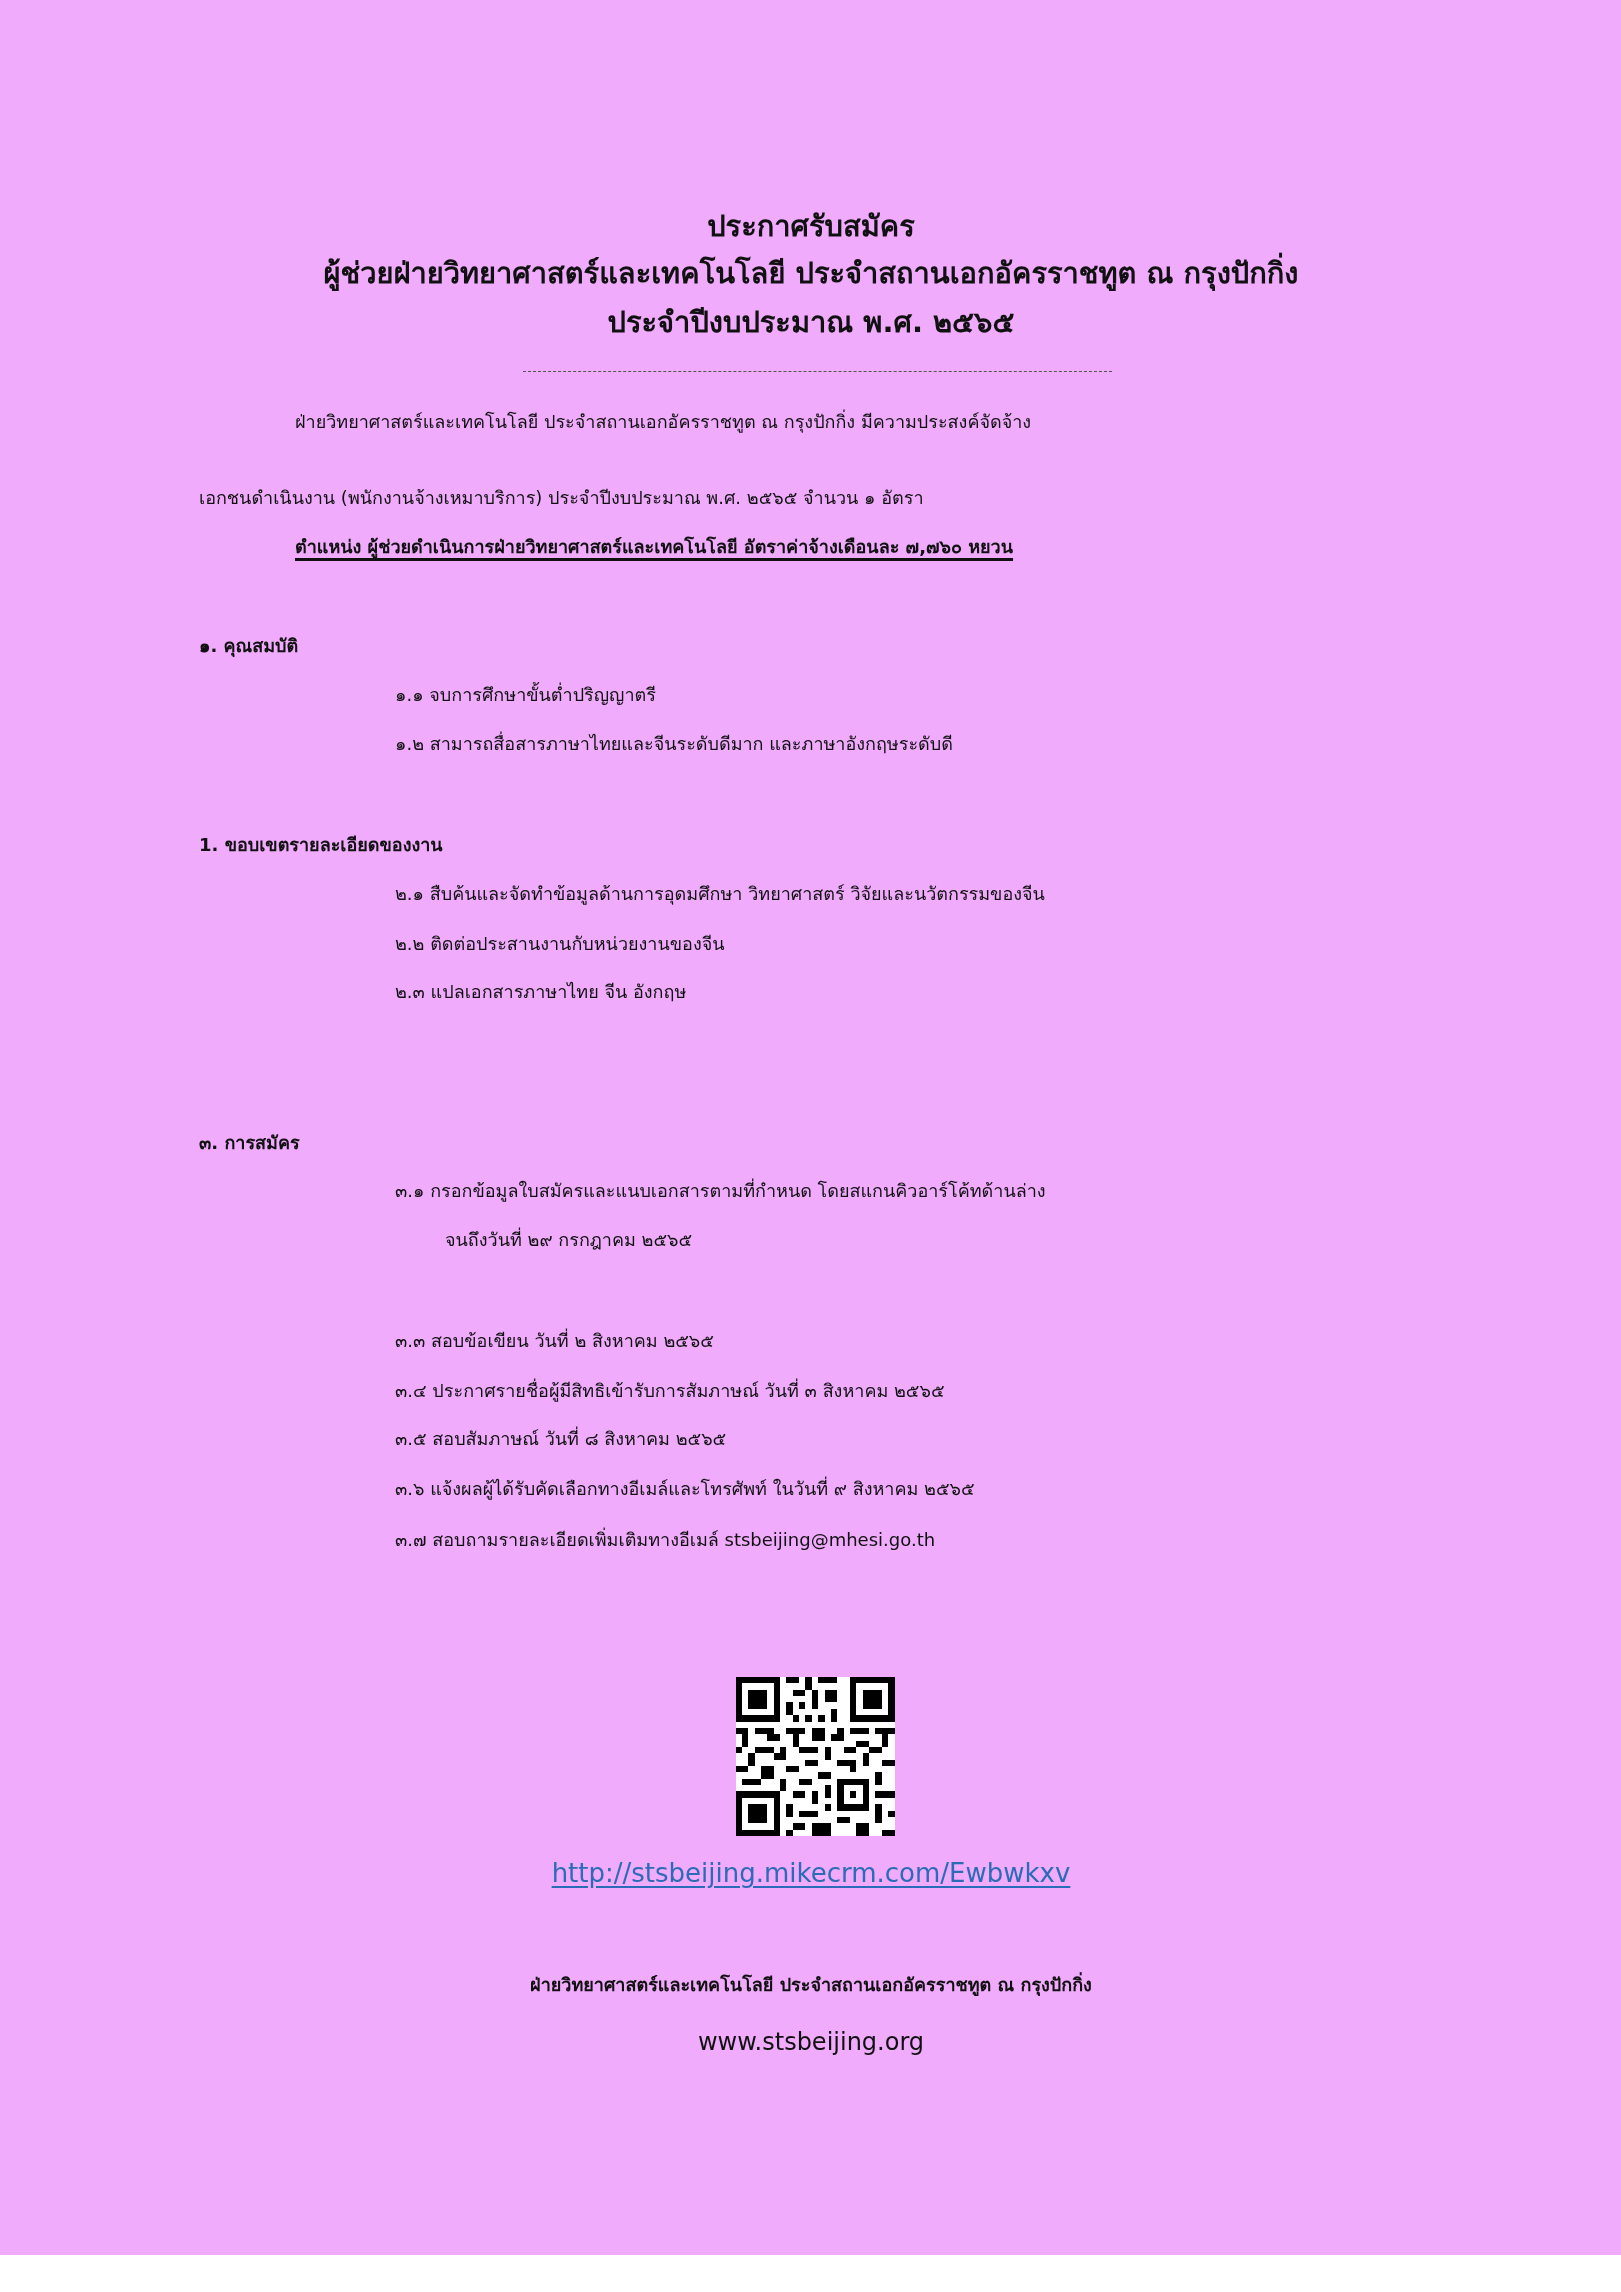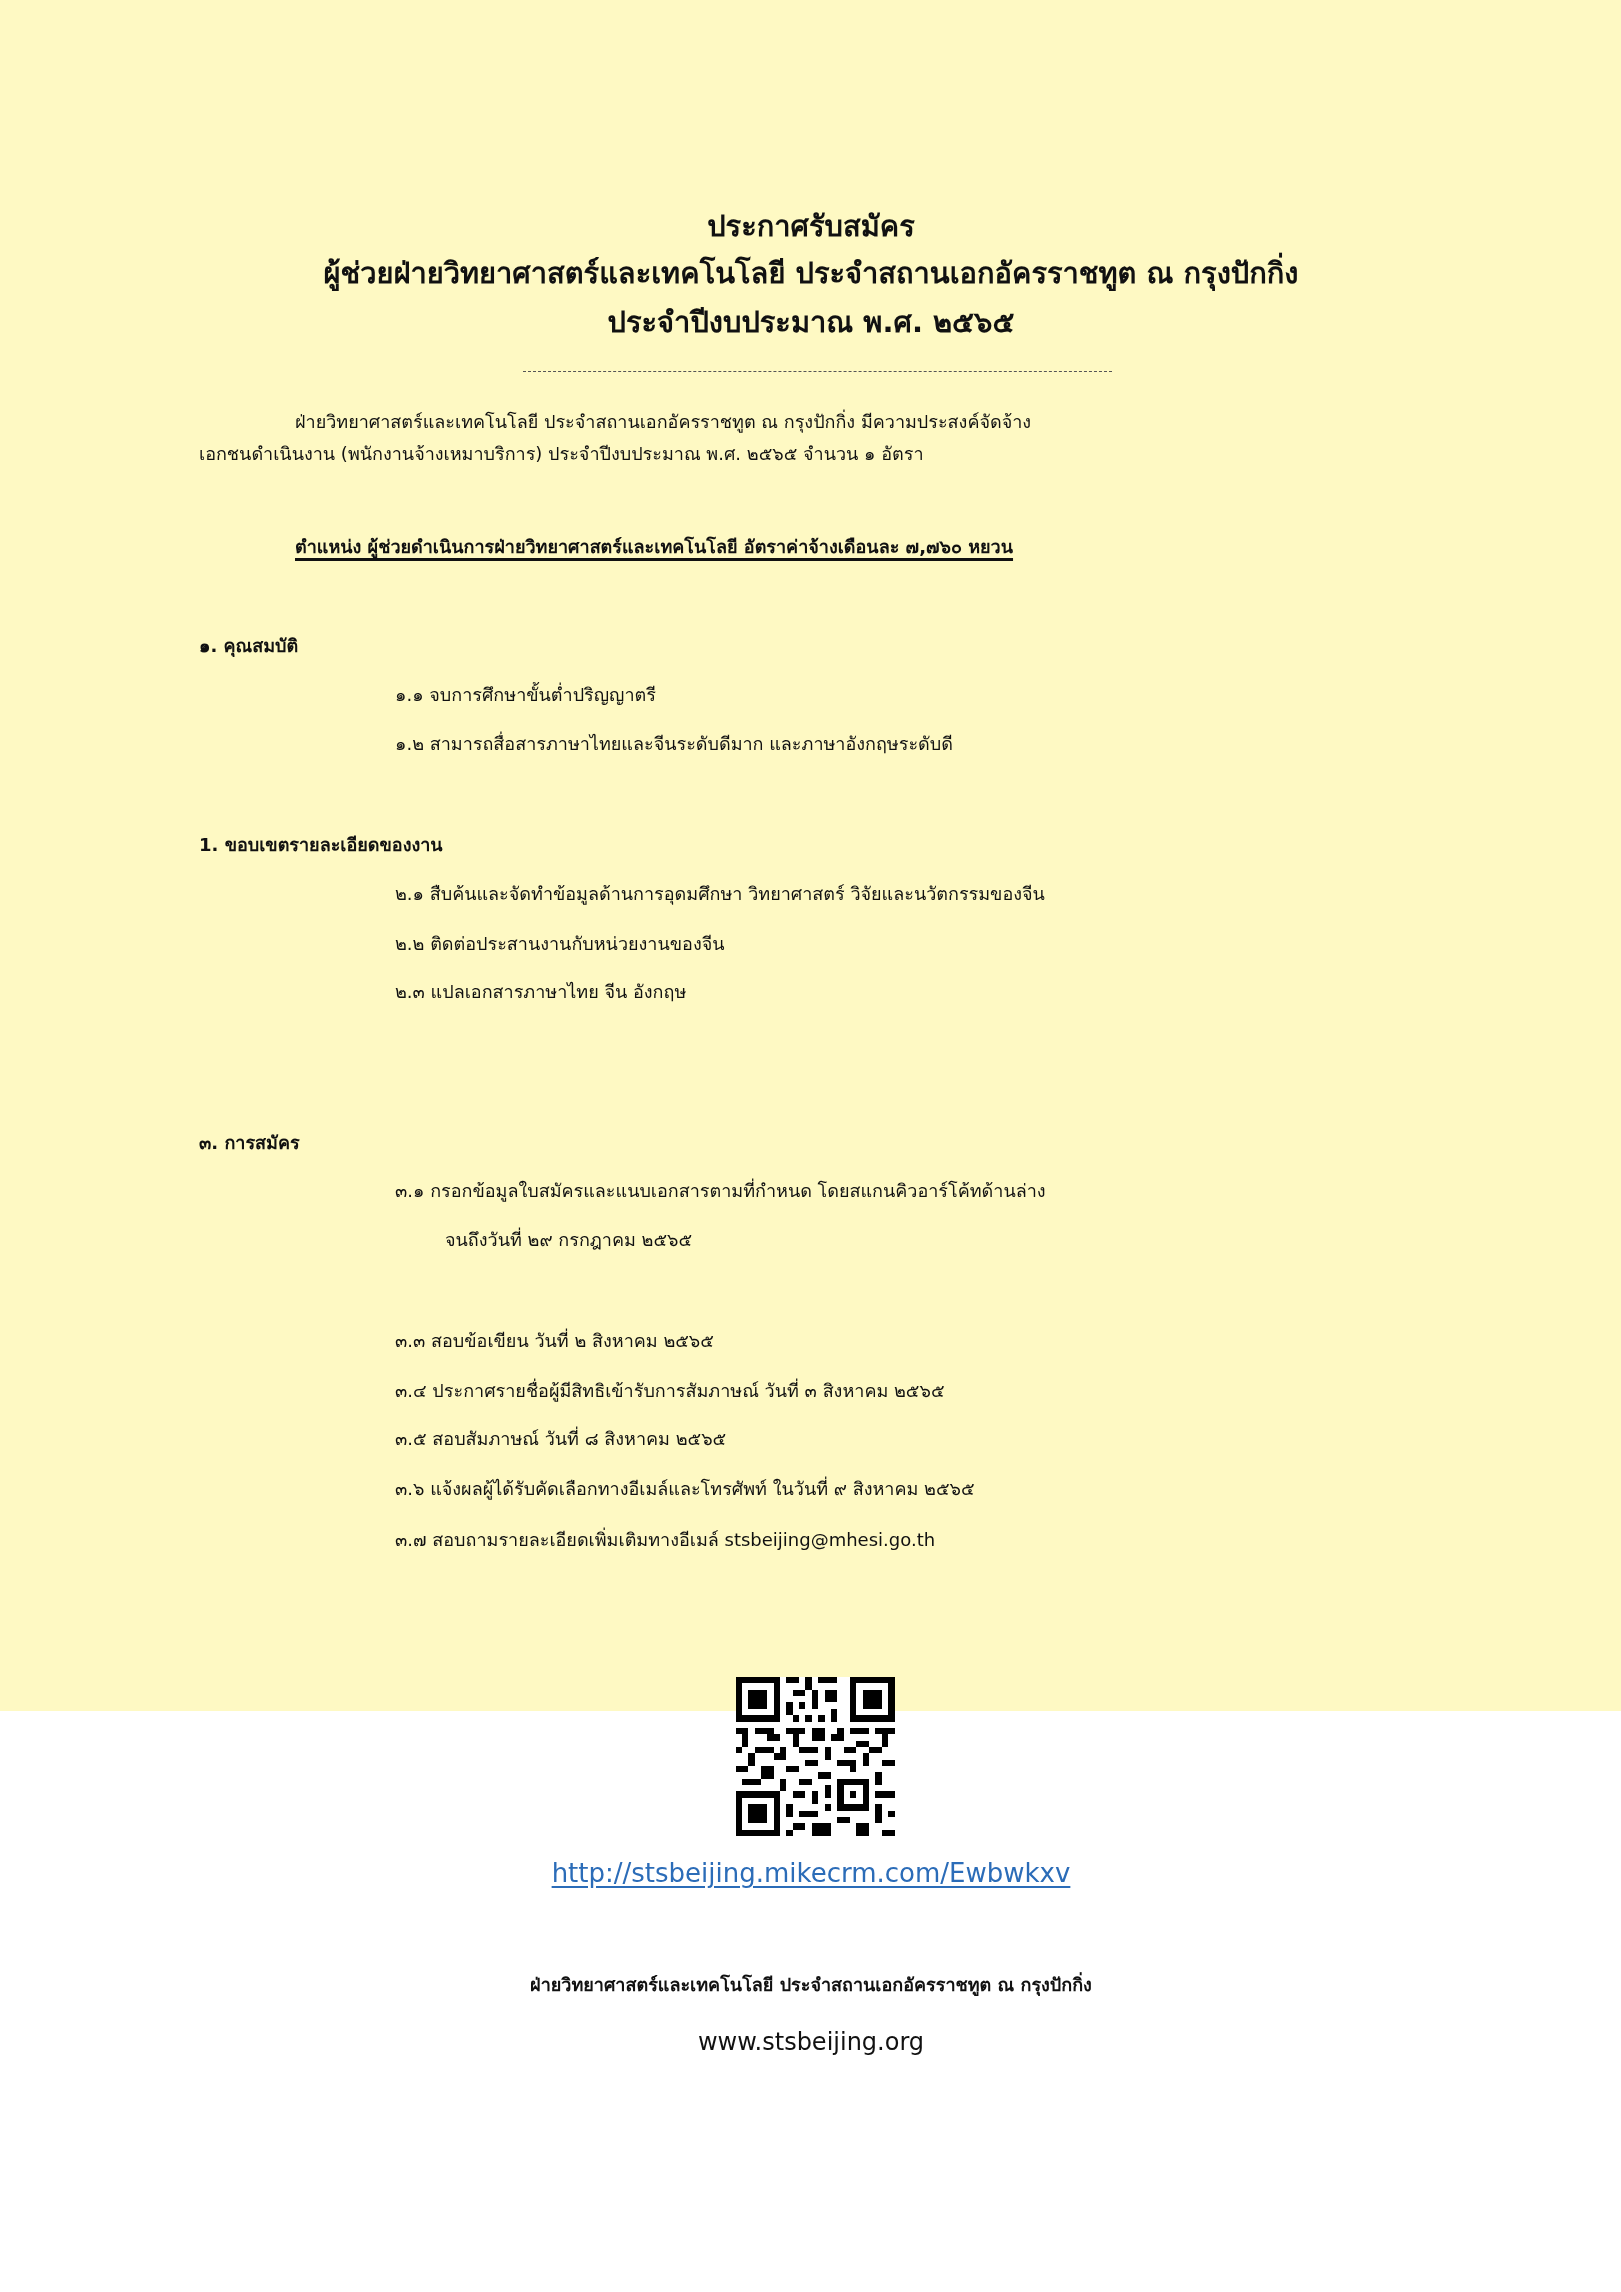--- a/index.html
+++ b/index.html
@@ -12,22 +12,22 @@
     height: 2293px;
     position: relative;
     overflow: hidden;
     font-family: "DejaVu Sans", "Liberation Sans", sans-serif;
     color: #111111;
   }
   .page {
     position: absolute;
     left: 0; top: 0;
     width: 1622px;
-    height: 1711px;
-    background: #fef9c3;
+    height: 2255px;
+    background: #f0abfc;
   }
   .line {
     position: absolute;
     white-space: nowrap;
     font-size: 18px;
     line-height: 36px;
   }
   .center {
     left: 0;
     width: 1622px;
@@ -72,21 +72,21 @@
 
 <div class="page">
 
   <div class="line center title" style="top:208px;">ประกาศรับสมัคร</div>
   <div class="line center title" style="top:255px;">ผู้ช่วยฝ่ายวิทยาศาสตร์และเทคโนโลยี ประจำสถานเอกอัครราชทูต ณ กรุงปักกิ่ง</div>
   <div class="line center title" style="top:304px;">ประจำปีงบประมาณ พ.ศ. ๒๕๖๕</div>
 
   <div class="separator"></div>
 
   <div class="line" style="top:404px; left:295px;">ฝ่ายวิทยาศาสตร์และเทคโนโลยี ประจำสถานเอกอัครราชทูต ณ กรุงปักกิ่ง มีความประสงค์จัดจ้าง</div>
-  <div class="line" style="top:436px; left:199px;">เอกชนดำเนินงาน (พนักงานจ้างเหมาบริการ) ประจำปีงบประมาณ พ.ศ. ๒๕๖๕ จำนวน ๑ อัตรา</div>
+  <div class="line" style="top:480px; left:199px;">เอกชนดำเนินงาน (พนักงานจ้างเหมาบริการ) ประจำปีงบประมาณ พ.ศ. ๒๕๖๕ จำนวน ๑ อัตรา</div>
 
   <div class="line bold position-line" style="top:529px; left:295px;">ตำแหน่ง ผู้ช่วยดำเนินการฝ่ายวิทยาศาสตร์และเทคโนโลยี อัตราค่าจ้างเดือนละ ๗,๗๖๐ หยวน</div>
 
   <div class="line section-heading" style="top:628px;">๑. คุณสมบัติ</div>
   <div class="line item" style="top:677px;">๑.๑ จบการศึกษาขั้นต่ำปริญญาตรี</div>
   <div class="line item" style="top:726px;">๑.๒ สามารถสื่อสารภาษาไทยและจีนระดับดีมาก และภาษาอังกฤษระดับดี</div>
 
   <div class="line section-heading" style="top:827px;">1. ขอบเขตรายละเอียดของงาน</div>
   <div class="line item" style="top:876px;">๒.๑ สืบค้นและจัดทำข้อมูลด้านการอุดมศึกษา วิทยาศาสตร์ วิจัยและนวัตกรรมของจีน</div>
   <div class="line item" style="top:926px;">๒.๒ ติดต่อประสานงานกับหน่วยงานของจีน</div>

